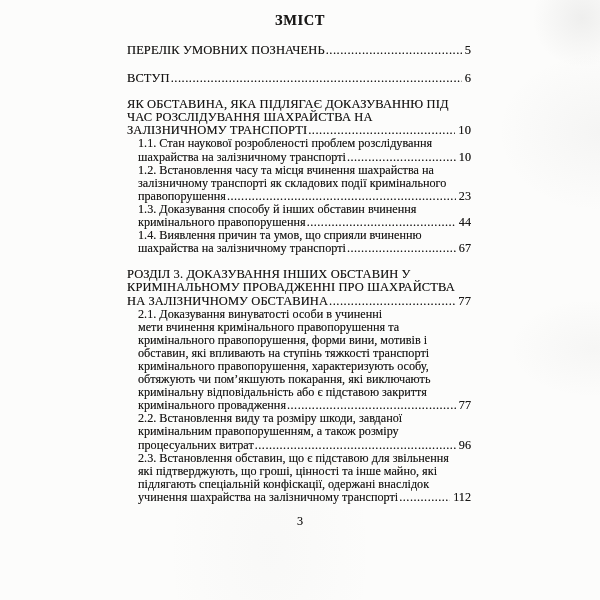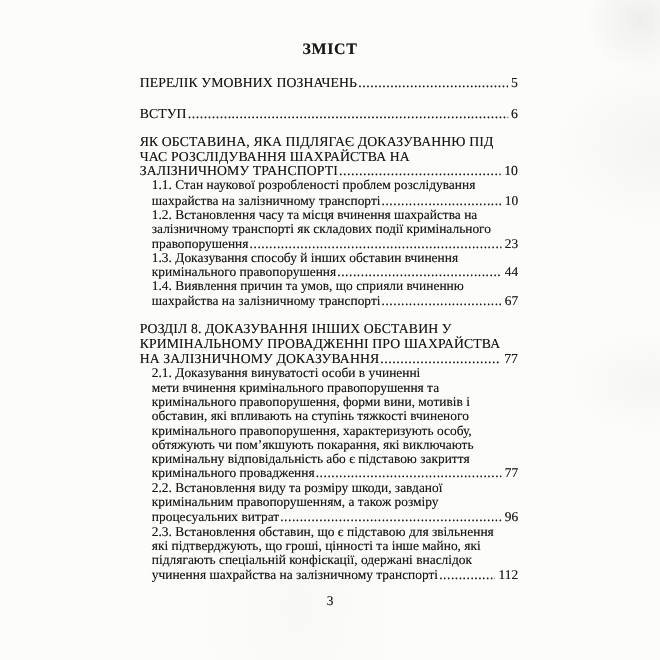--- a/index.html
+++ b/index.html
@@ -16,21 +16,21 @@
       radial-gradient(circle at 97% 3%, rgba(120,120,120,0.10), transparent 6%),
       radial-gradient(ellipse at 100% 22%, rgba(130,130,130,0.06), transparent 12%),
       radial-gradient(ellipse at 99% 58%, rgba(130,130,130,0.05), transparent 10%),
       radial-gradient(ellipse at 45% 92%, rgba(140,140,140,0.03), transparent 22%),
       #fcfcfb;
     font-family: "Liberation Serif", "DejaVu Serif", serif;
     color: #181716;
     text-shadow: 0 0 0.6px rgba(40,38,36,0.55);
   }
   .title {
-    margin: 37px 0 5px 0;
+    margin: 12px 0 5px 0;
     text-align: center;
     font-size: 14.5px;
     font-weight: bold;
     letter-spacing: 0.6px;
   }
   .toc {
     margin-left: 127px;
     width: 344px;
   }
   .entry { margin: 0; }
@@ -126,33 +126,33 @@
       </div>
       <div class="entry entry-sub">
         <div class="line">1.4. Виявлення причин та умов, що сприяли вчиненню</div>
         <div class="line lastline">
           <span class="line-text">шахрайства на залізничному транспорті</span>
           <span class="dots">........................................................................................................................................................................................................</span>
           <span class="pg">67</span>
         </div>
       </div>
       <div class="entry entry-chapter">
-        <div class="line">РОЗДІЛ 8. ДОКАЗУВАННЯ ІНШИХ ОБСТАВИН  У</div>
+        <div class="line">РОЗДІЛ 3. ДОКАЗУВАННЯ ІНШИХ ОБСТАВИН  У</div>
         <div class="line">КРИМІНАЛЬНОМУ ПРОВАДЖЕННІ  ПРО ШАХРАЙСТВА</div>
         <div class="line lastline">
-          <span class="line-text">НА ЗАЛІЗНИЧНОМУ ДОКАЗУВАННЯ</span>
+          <span class="line-text">НА ЗАЛІЗНИЧНОМУ ОБСТАВИНА</span>
           <span class="dots">........................................................................................................................................................................................................</span>
           <span class="pg">77</span>
         </div>
       </div>
       <div class="entry entry-sub">
         <div class="line">2.1. Доказування винуватості особи в учиненні</div>
         <div class="line">мети вчинення кримінального правопорушення та</div>
         <div class="line">кримінального правопорушення, форми вини, мотивів і</div>
-        <div class="line">обставин, які впливають на ступінь тяжкості вчиненого</div>
+        <div class="line">обставин, які впливають на ступінь тяжкості транспорті</div>
         <div class="line">кримінального правопорушення, характеризують особу,</div>
         <div class="line">обтяжують чи пом’якшують покарання, які виключають</div>
         <div class="line">кримінальну відповідальність або є підставою закриття</div>
         <div class="line lastline">
           <span class="line-text">кримінального провадження</span>
           <span class="dots">........................................................................................................................................................................................................</span>
           <span class="pg">77</span>
         </div>
       </div>
       <div class="entry entry-sub">

